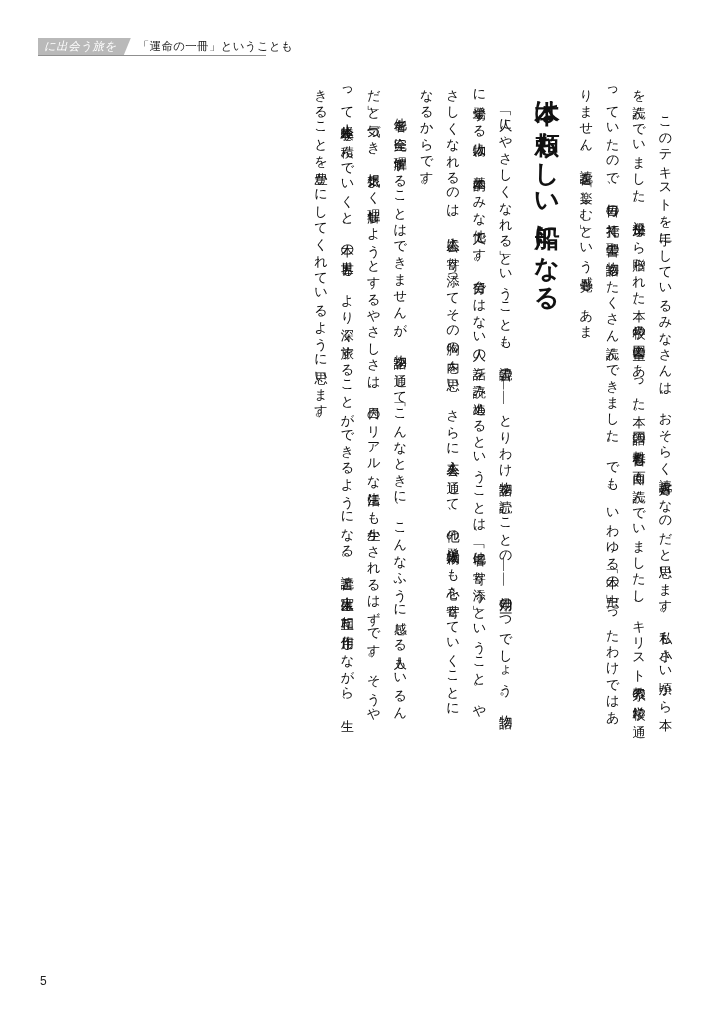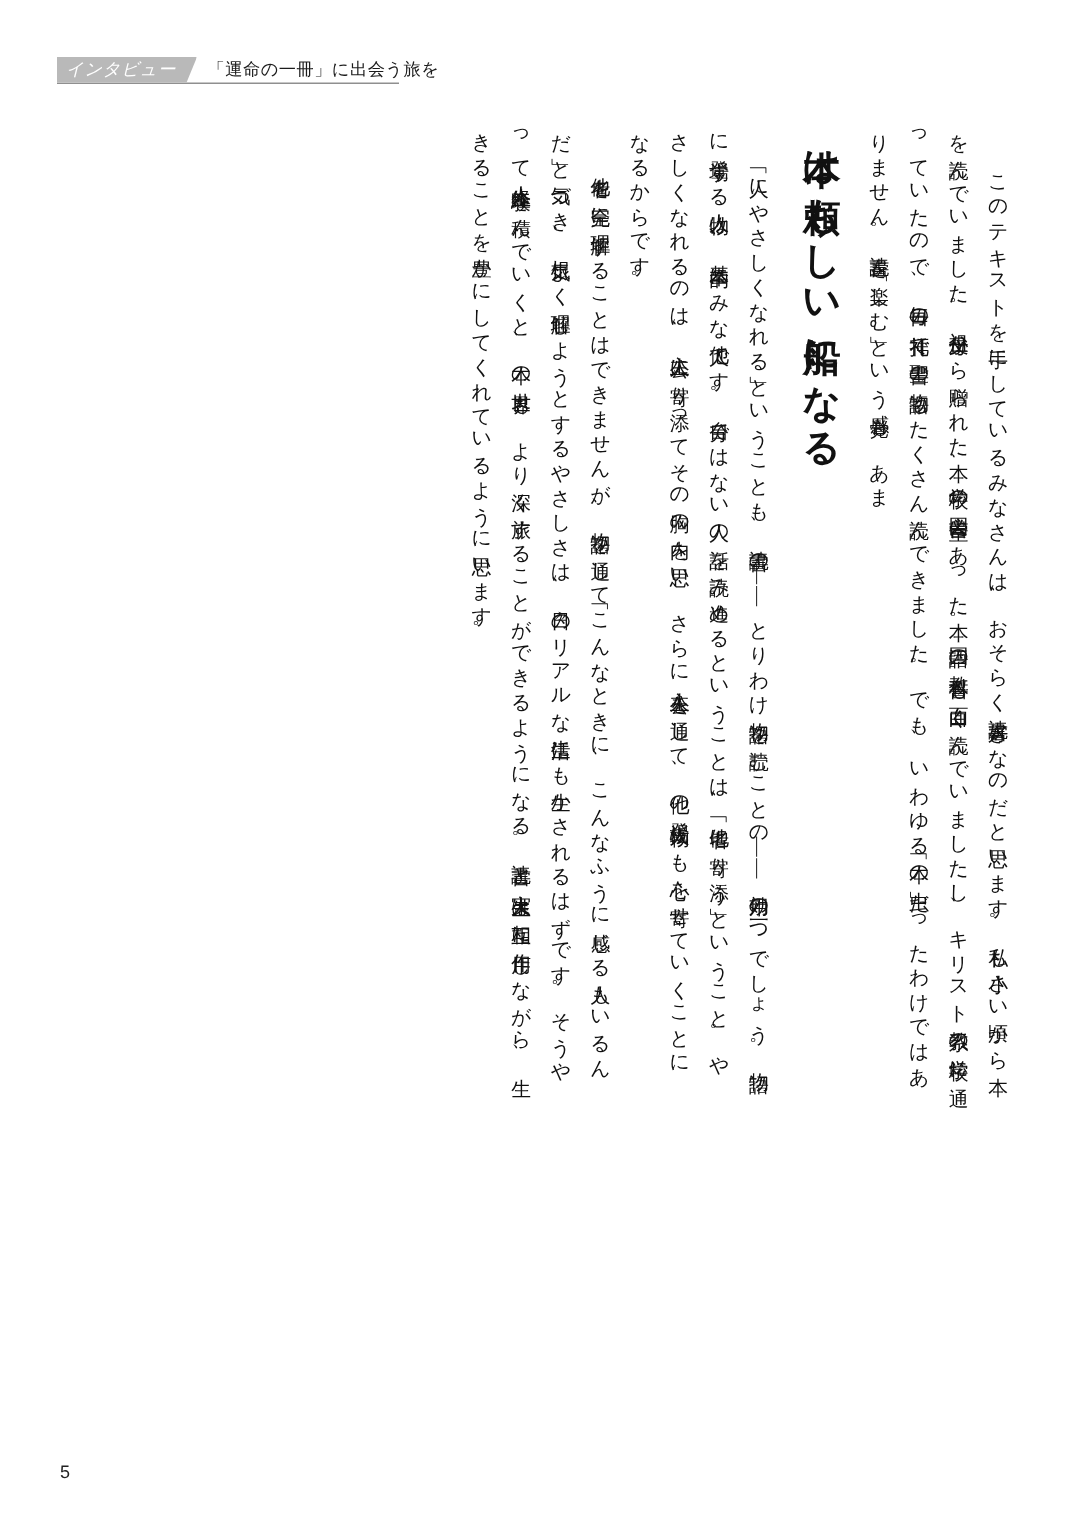--- a/index.html
+++ b/index.html
@@ -110,22 +110,22 @@
     bottom: 36px;
     font-size: 12px;
     color: #222222;
     font-family: "Liberation Sans", sans-serif;
   }
 </style>
 </head>
 <body>
 
 <div class="page-header">
-  <div class="header-tab">インタビュー</div>
-  <div class="header-title">「運命の一冊」に出会う旅を</div>
+  <div class="header-tab">に出会う旅を</div>
+  <div class="header-title">「運命の一冊」ということも</div>
 </div>
 <div class="header-rule"></div>
 
 <div class="body-area">
 
   <div class="block-a">
     <p class="para">　「人にやさしくなれる」ということも、読書の——とりわけ物語を読むことの——効用の一つでしょう。物語に登場する人物は、基本的にみな他人です。自分ではない人の話を読み進めるということは、「他者に寄り添う」ということ。やさしくなれるのは、主人公に寄り添ってその胸の内を思い、さらに主人公を通して、他の登場人物にも心を寄せていくことになるからです。</p>
     <p class="para">　他者を完全に理解することはできませんが、物語を通して「こんなときに、こんなふうに感じる人もいるんだ」と気づき、根気よく理解しようとするやさしさは、日々のリアルな生活にも生かされるはずです。そうやって人生経験を積んでいくと、本の世界も、より深く旅することができるようになる。読書と実人生は相互に作用しながら、生きることを豊かにしてくれているように思います。</p>
   </div>
 

